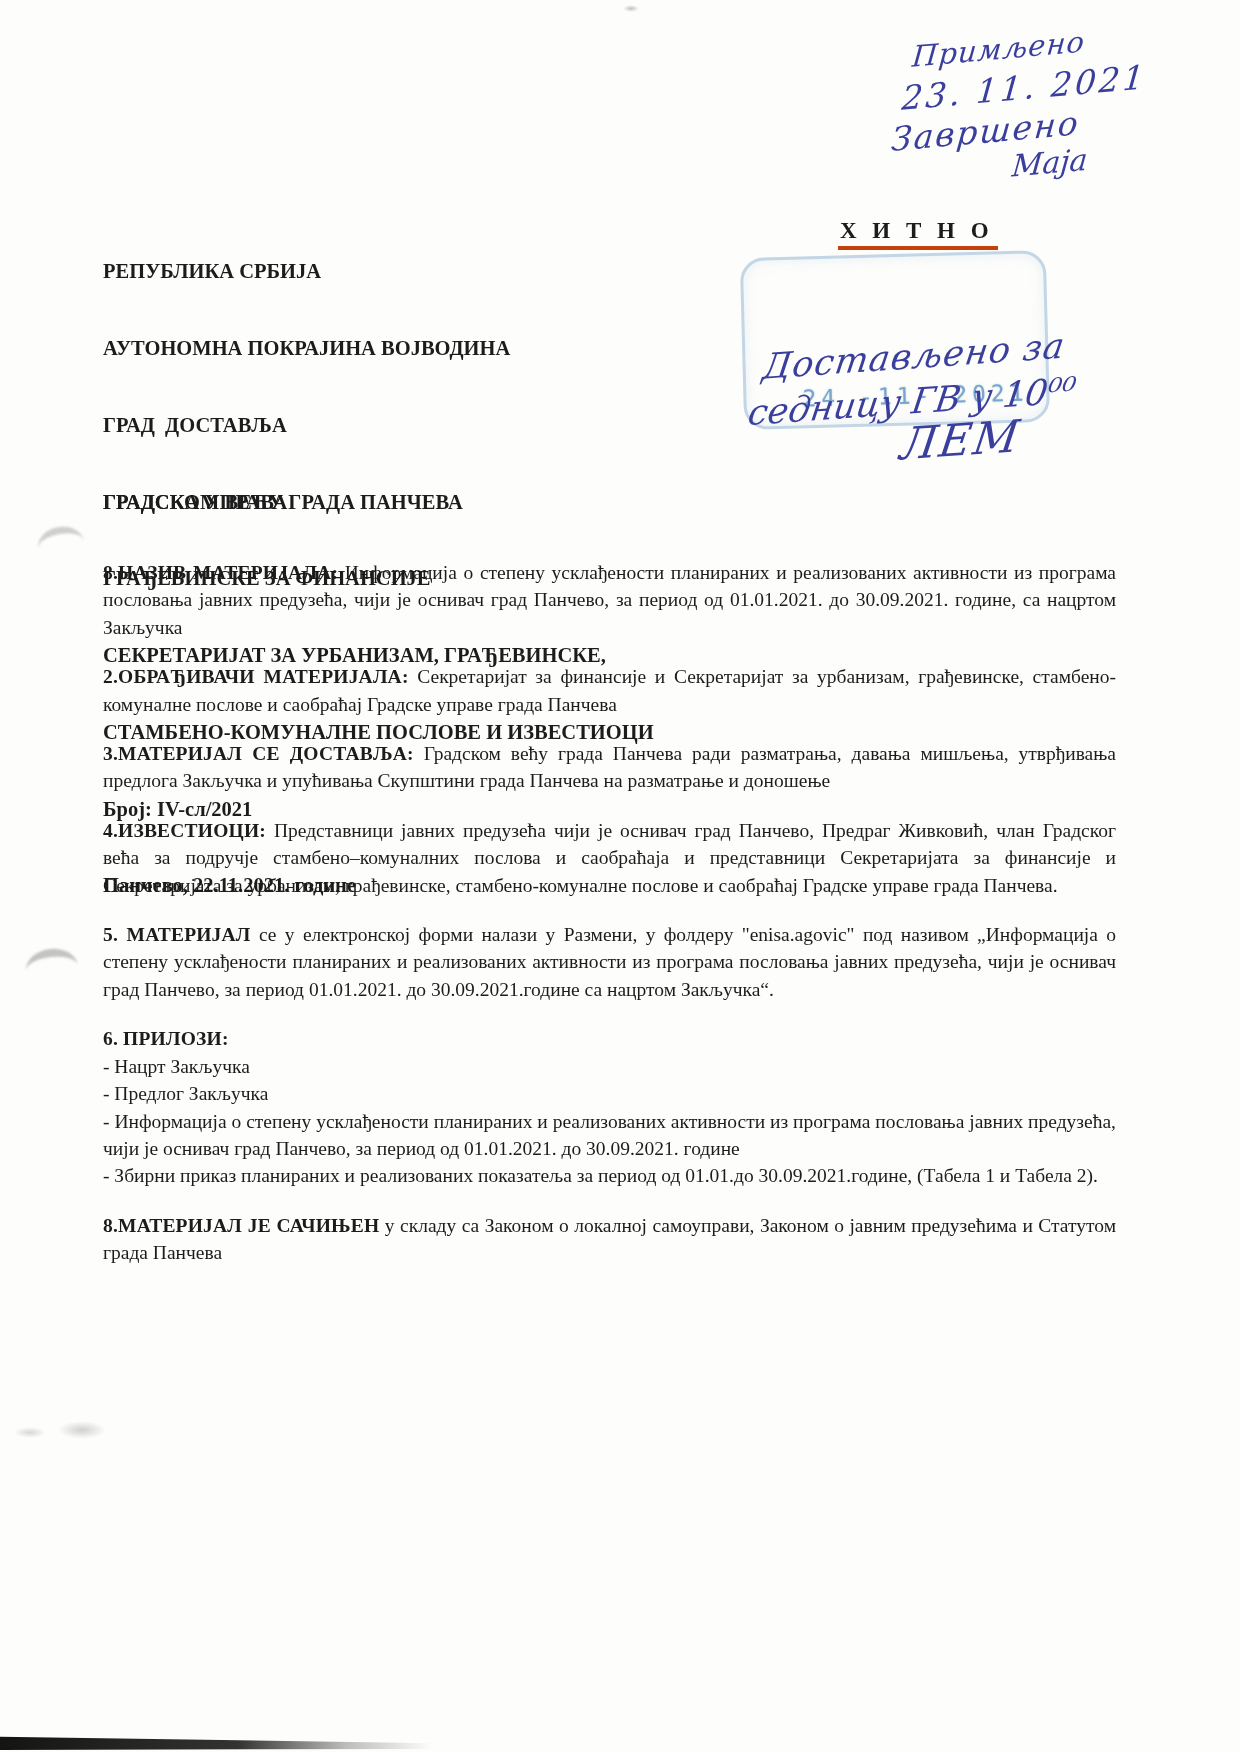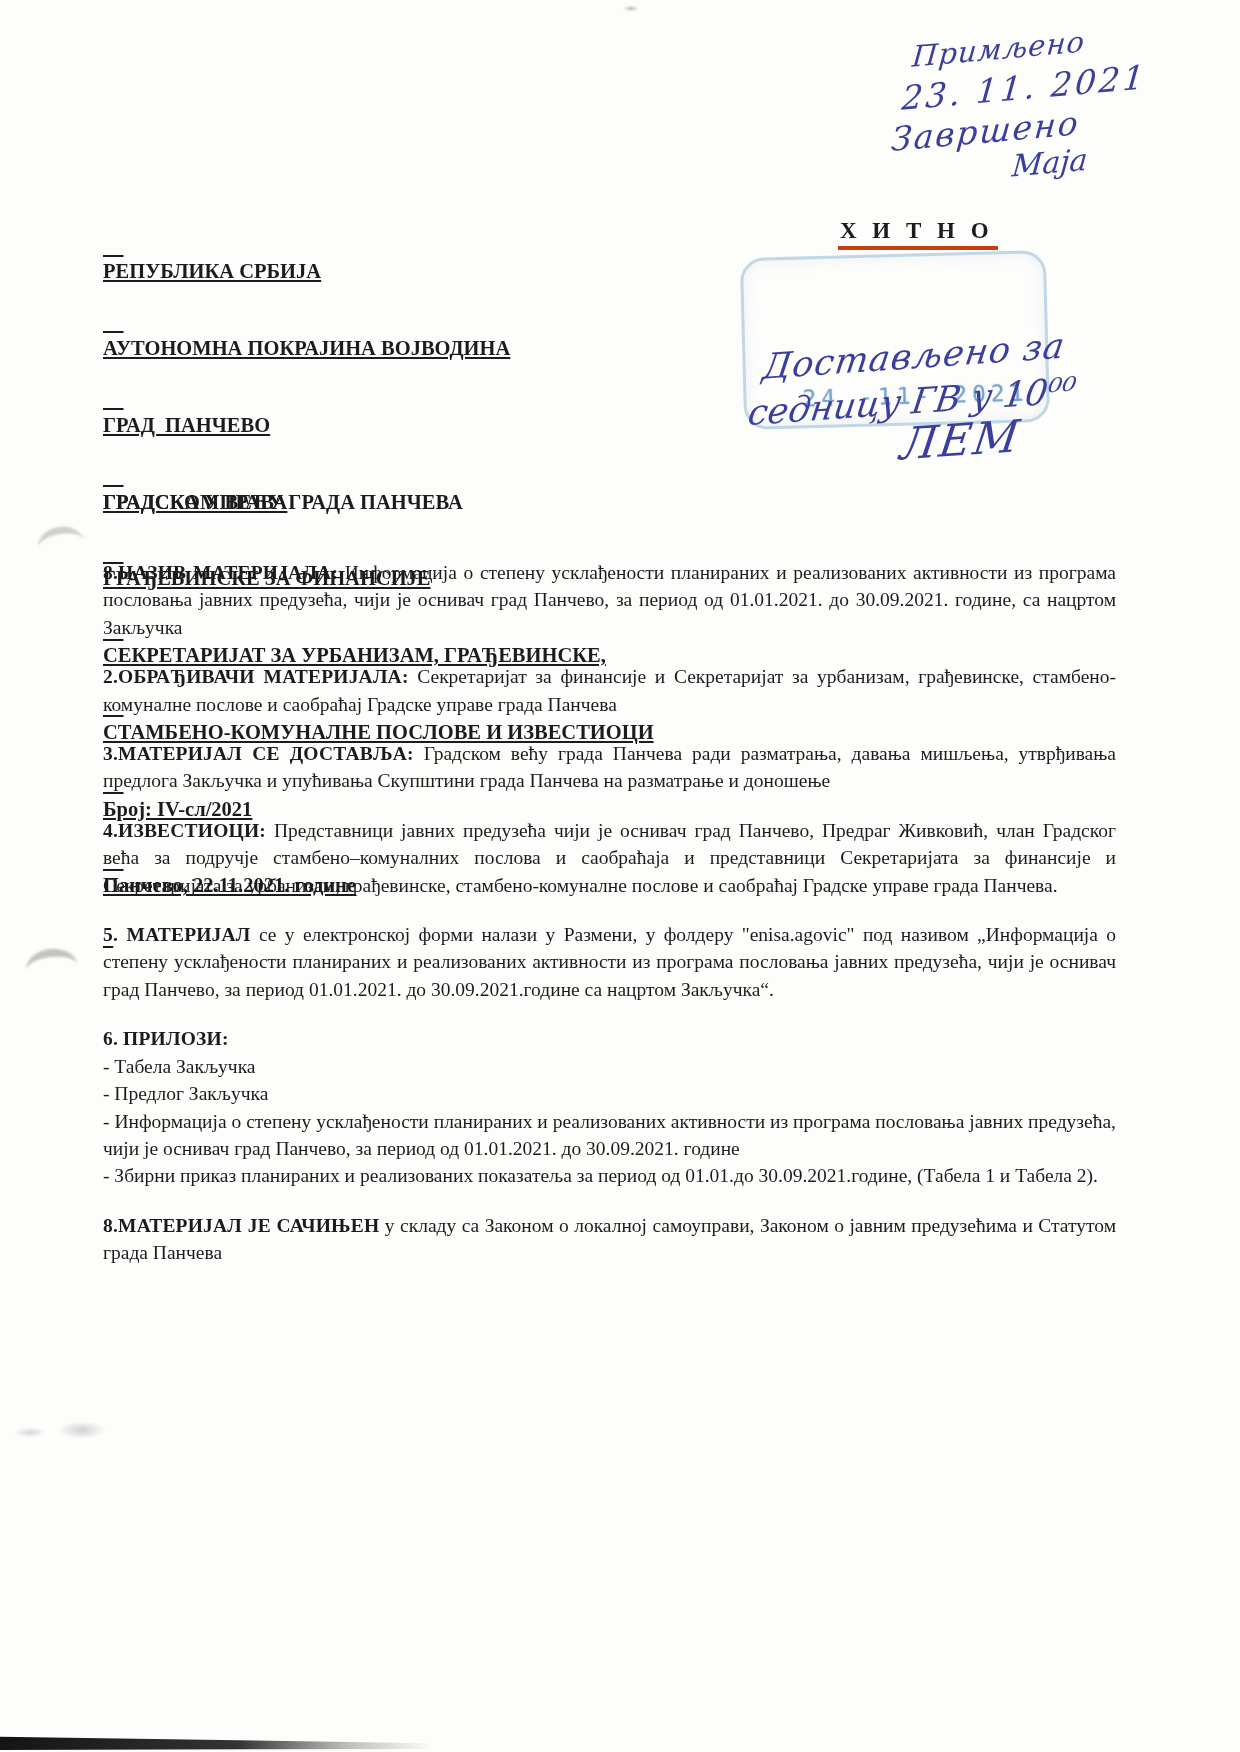--- a/index.html
+++ b/index.html
@@ -23,21 +23,20 @@
   .rn-line{display:block; transform:skewX(-10deg); line-height:1.1;}
   .rn-1{font-size:29px; margin-left:22px; letter-spacing:1px;}
   .rn-2{font-size:33px; margin-left:8px; margin-top:6px; letter-spacing:3px;}
   .rn-3{font-size:33px; margin-left:-6px; margin-top:4px; letter-spacing:2px;}
   .rn-4{font-size:30px; margin-left:112px; margin-top:2px;}
   
   .letterhead{
     position:absolute; left:103px; top:208px;
     font-weight:bold; font-size:20.5px; line-height:25.6px;
     white-space:pre;
-    text-decoration:underline;
   }
   .letterhead span{display:block;}
   
   .urgent{
     position:absolute; left:838px; top:218px;
     font-weight:bold; font-size:23px; letter-spacing:5px;
     border-bottom:4px solid #c2410c; padding:0 4px 2px 2px;
   }
   
   .stamp{
@@ -105,21 +104,21 @@
   <div class="received-note">
     <span class="rn-line rn-1">Примљено</span>
     <span class="rn-line rn-2">23. 11. 2021</span>
     <span class="rn-line rn-3">Завршено</span>
     <span class="rn-line rn-4">Маја</span>
   </div>
 
   <div class="letterhead">
     <span>РЕПУБЛИКА СРБИЈА</span>
     <span>АУТОНОМНА ПОКРАЈИНА ВОЈВОДИНА</span>
-    <span>ГРАД  ПАНЧЕВО</span>
+    <span>ГРАД  ДОСТАВЉА</span>
     <span>ГРАДСКА УПРАВА</span>
     <span>ГРАЂЕВИНСКЕ ЗА ФИНАНСИЈЕ</span>
     <span>СЕКРЕТАРИЈАТ ЗА УРБАНИЗАМ, ГРАЂЕВИНСКЕ,</span>
     <span>СТАМБЕНО-КОМУНАЛНЕ ПОСЛОВЕ И ИЗВЕСТИОЦИ</span>
     <span>Број: IV-сл/2021</span>
     <span>Панчево, 22.11.2021. године</span>
   </div>
 
   <div class="urgent">Х И Т Н О</div>
 
@@ -142,21 +141,21 @@
     <p class="para"><b>2.ОБРАЂИВАЧИ МАТЕРИЈАЛА:</b> <span>Секретаријат за финансије и Секретаријат за урбанизам, грађевинске, стамбено-комуналне послове и саобраћај Градске управе града Панчева</span></p>
 
     <p class="para"><b>3.МАТЕРИЈАЛ СЕ ДОСТАВЉА:</b> <span>Градском већу града Панчева ради разматрања, давања мишљења, утврђивања предлога Закључка и упућивања Скупштини града Панчева на разматрање и доношење</span></p>
 
     <p class="para"><b>4.ИЗВЕСТИОЦИ:</b> <span>Представници јавних предузећа чији је оснивач град Панчево, Предраг Живковић, члан Градског већа за подручје стамбено–комуналних послова и саобраћаја и представници Секретаријата за финансије и Секретаријата за урбанизам, грађевинске, стамбено-комуналне послове и саобраћај Градске управе града Панчева.</span></p>
 
     <p class="para"><b>5. МАТЕРИЈАЛ</b> <span>се у електронској форми налази у Размени, у фолдеру "enisa.agovic" под називом „Информација о степену усклађености планираних и реализованих активности из програма пословања јавних предузећа, чији је оснивач град Панчево, за период 01.01.2021. до 30.09.2021.године са нацртом Закључка“.</span></p>
 
     <p class="para">
       <b>6. ПРИЛОЗИ:</b>
-      <span class="attach-line">- Табела Закључка</span>
+      <span class="attach-line">- Нацрт Закључка</span>
       <span class="attach-line">- Предлог Закључка</span>
       <span class="attach-line">- Информација о степену усклађености планираних и реализованих активности из програма пословања јавних предузећа, чији је оснивач град Панчево, за период од 01.01.2021. до 30.09.2021. године</span>
       <span class="attach-line">- Збирни приказ планираних и реализованих показатеља за период од 01.01.до 30.09.2021.године, (Табела 1 и Табела 2).</span>
     </p>
 
 
     <p class="para"><b>8.МАТЕРИЈАЛ ЈЕ САЧИЊЕН</b> <span>у складу са  Законом о локалној самоуправи, Законом о јавним предузећима и Статутом града Панчева</span></p>
 
   </div>
 

